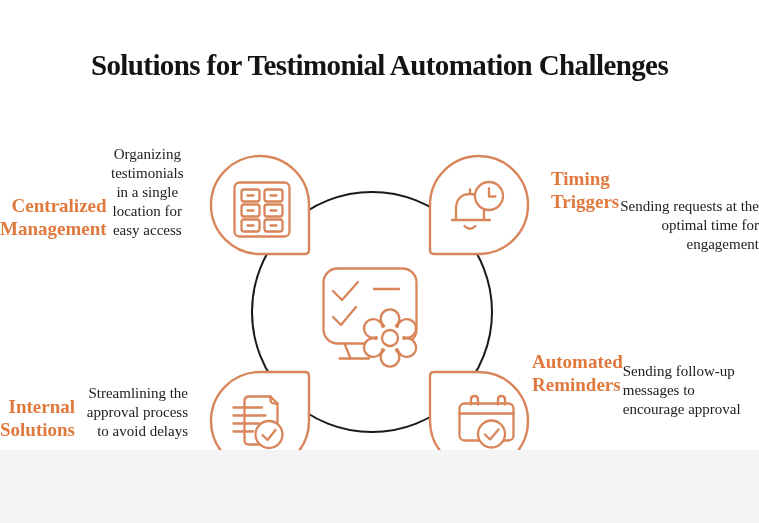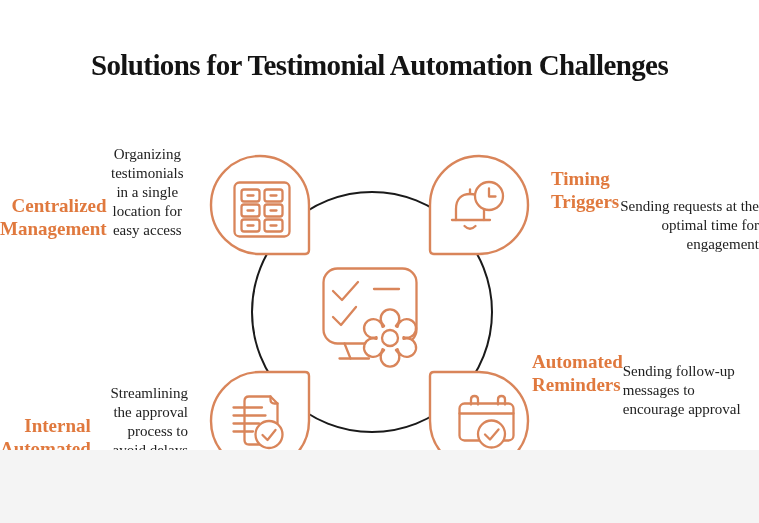--- a/index.html
+++ b/index.html
@@ -120,21 +120,21 @@
     <h2 class="heading">Centralized Management</h2>
     <p class="body-text">Organizing testimonials in a single location for easy access</p>
   </div>
 
   <div class="block left blk-tr">
     <h2 class="heading">Timing Triggers</h2>
     <p class="body-text">Sending requests at the optimal time for engagement</p>
   </div>
 
   <div class="block right blk-bl">
-    <h2 class="heading">Internal Automated</h2>
+    <h2 class="heading">Internal Solutions</h2>
     <p class="body-text">Streamlining the approval process to avoid delays</p>
   </div>
 
   <div class="block left blk-br">
     <h2 class="heading">Automated Reminders</h2>
     <p class="body-text">Sending follow-up messages to encourage approval</p>
   </div>
 
 </div>
 

